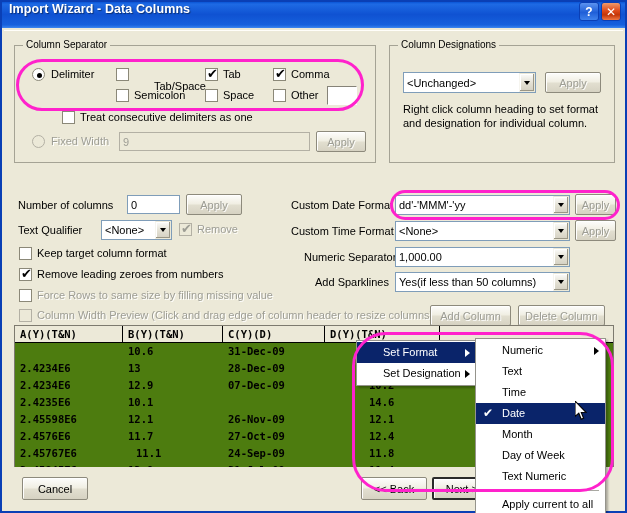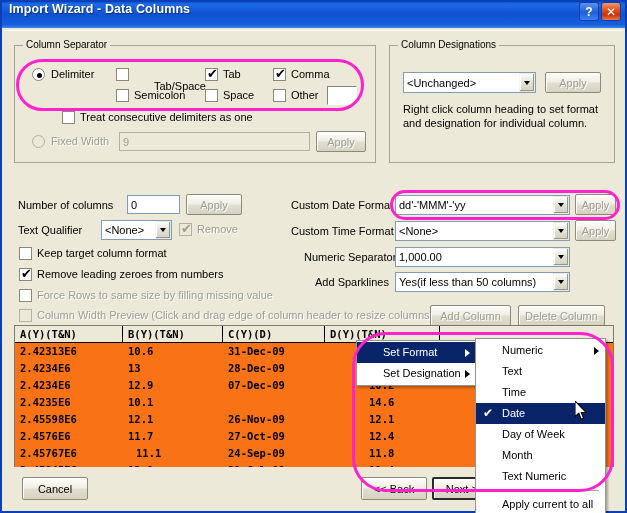--- a/index.html
+++ b/index.html
@@ -67,21 +67,21 @@
   .btn{position:absolute;box-sizing:border-box;
      background:linear-gradient(to bottom,#fdfdfc,#f0eee2 48%,#e2dfd0 52%,#d6d2c2);
      border:1px solid #8d8a7c;border-radius:2px;
      display:flex;align-items:center;justify-content:center;font-size:11px;
      box-shadow:inset 1px 1px 0 #fff;}
   .btn.dis{color:#9d9d94;text-shadow:1px 1px 0 #fff;}
   .btn.def{border:2px solid #2b2b2b;}
 
   
   .grid{position:absolute;left:10px;top:294px;width:600px;height:167px;
-     background:#f97316;border:1px solid #7d7a6f;box-sizing:border-box;overflow:hidden;}
+     background:#4d7c0f;border:1px solid #7d7a6f;box-sizing:border-box;overflow:hidden;}
   .ghead{position:absolute;left:0;top:0;width:100%;height:17px;background:#ece9d8;
      border-bottom:1px solid #000;box-sizing:border-box;}
   .ghead .hc{position:absolute;top:0;height:16px;line-height:16px;
      font-family:"DejaVu Sans Mono","Liberation Mono",monospace;font-size:10.5px;font-weight:bold;
      border-right:1px solid #000;box-sizing:border-box;padding-left:5px;overflow:hidden;white-space:nowrap;}
   .gbody{position:absolute;left:0;top:17px;width:100%;}
   .grow{position:relative;height:17px;}
   .gcell{position:absolute;top:0;height:17px;line-height:17px;
      font-family:"DejaVu Sans Mono","Liberation Mono",monospace;font-size:10.5px;font-weight:bold;
      padding-left:5px;box-sizing:border-box;white-space:nowrap;}
@@ -244,21 +244,20 @@
     <div class="grid">
       <div class="ghead">
         <div class="hc" style="left:0;width:108px;">A(Y)(T&amp;N)</div>
         <div class="hc" style="left:108px;width:100px;">B(Y)(T&amp;N)</div>
         <div class="hc" style="left:208px;width:102px;">C(Y)(D)</div>
         <div class="hc" style="left:310px;width:115px;">D(Y)(T&amp;N)</div>
         <div class="hc" style="left:425px;width:173px;border-right:none;"></div>
       </div>
       <div class="gbody">
         <div class="grow">
-          <span class="gcell" style="left:0;width:108px;">2.42313E6</span>
           <span class="gcell" style="left:108px;width:100px;">10.6</span>
           <span class="gcell" style="left:208px;width:102px;">31-Dec-09</span>
           <span class="gcell" style="left:310px;width:115px;"></span>
         </div>
         <div class="grow">
           <span class="gcell" style="left:0;width:108px;">2.4234E6</span>
           <span class="gcell" style="left:108px;width:100px;">13</span>
           <span class="gcell" style="left:208px;width:102px;">28-Dec-09</span>
           <span class="gcell" style="left:310px;width:115px;"></span>
         </div>
@@ -320,24 +319,24 @@
         <span>Text</span>
       </div>
       <div class="mi">
         <span>Time</span>
       </div>
       <div class="mi sel">
         <span class="chk">✔</span>
         <span>Date</span>
       </div>
       <div class="mi">
+        <span>Month</span>
+      </div>
+      <div class="mi">
         <span>Day of Week</span>
-      </div>
-      <div class="mi">
-        <span>Month</span>
       </div>
       <div class="mi">
         <span>Text  Numeric</span>
       </div>
       <div class="msep"></div>
       <div class="mi">
         <span>Apply current to all</span>
       </div>
     </div>
 

